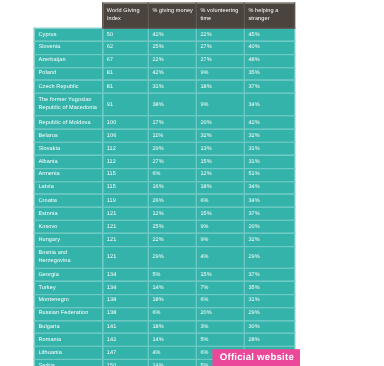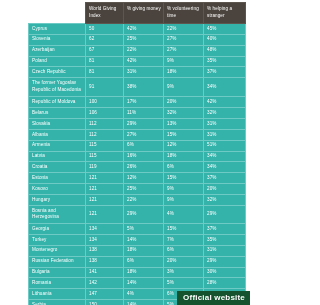--- a/index.html
+++ b/index.html
@@ -55,21 +55,21 @@
     letter-spacing:0.1px;
     white-space:normal;
   }
   tbody td.country{ }
   tbody tr.tall td{ padding-top:2px; padding-bottom:2px; }
 
   
   #official-badge{
     position:absolute;
     right:0px; bottom:0px;
-    background:#14532d;
+    background:#ec4899;
     color:#ffffff;
     font-size:8px;
     font-weight:bold;
     letter-spacing:0.2px;
     padding:3px 5px 3px 6px;
     line-height:1;
   }
 </style>
 </head>
 <body>

